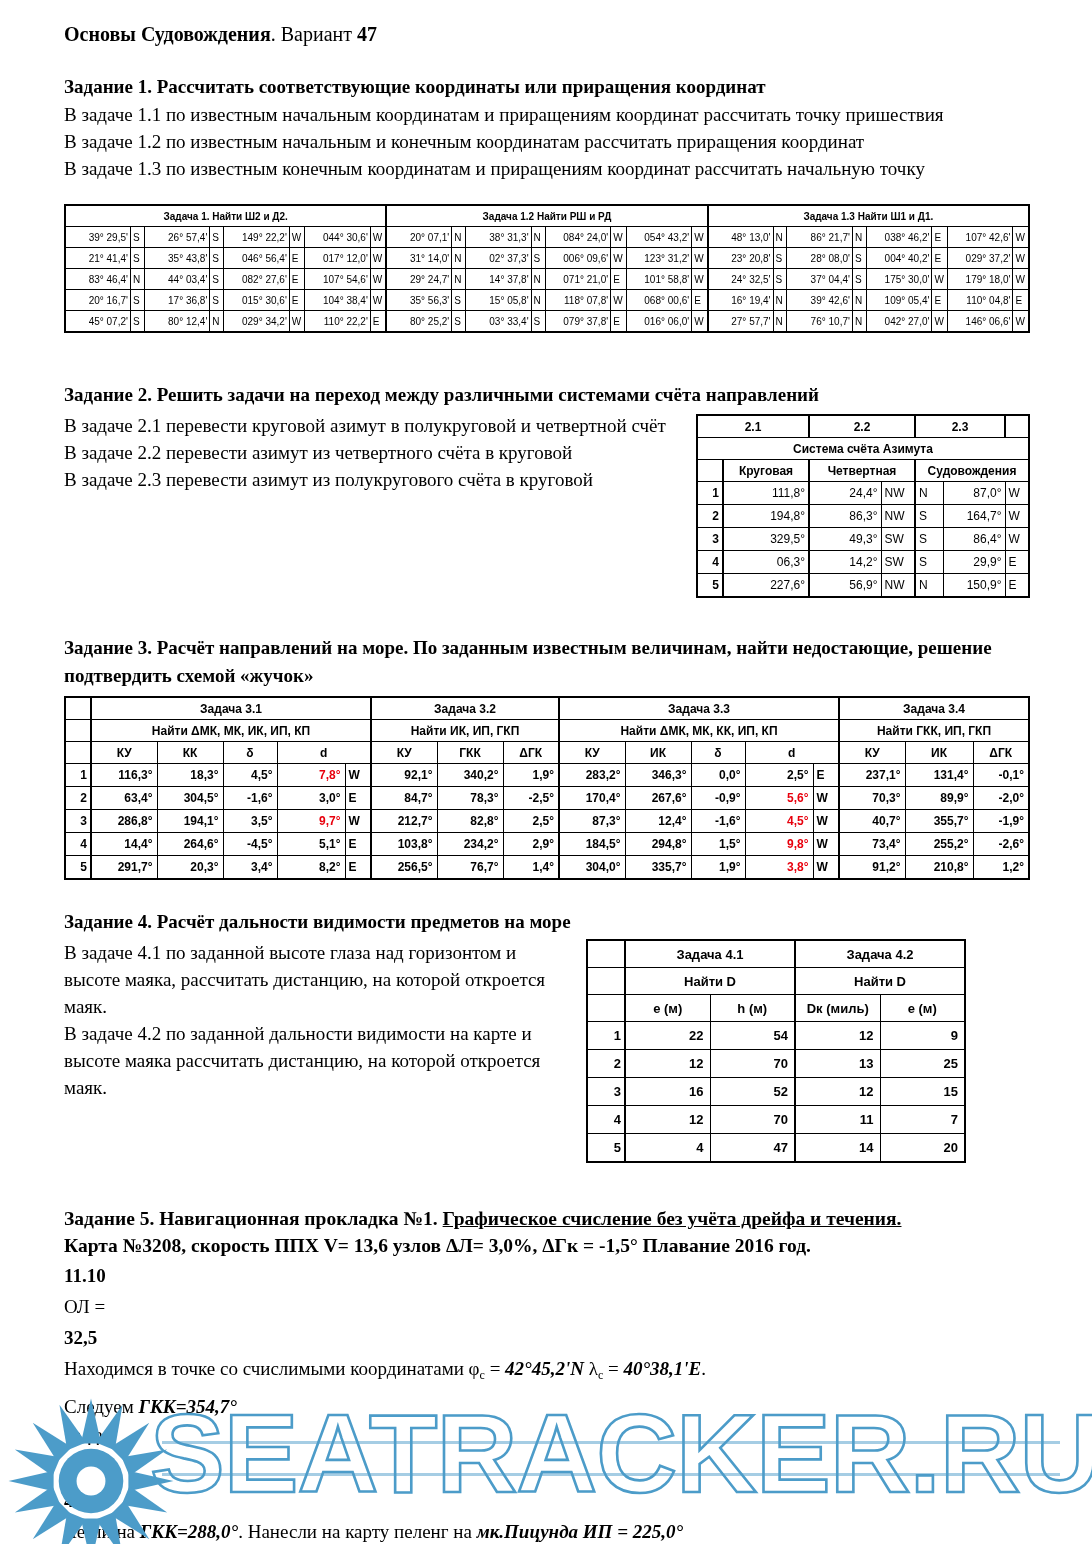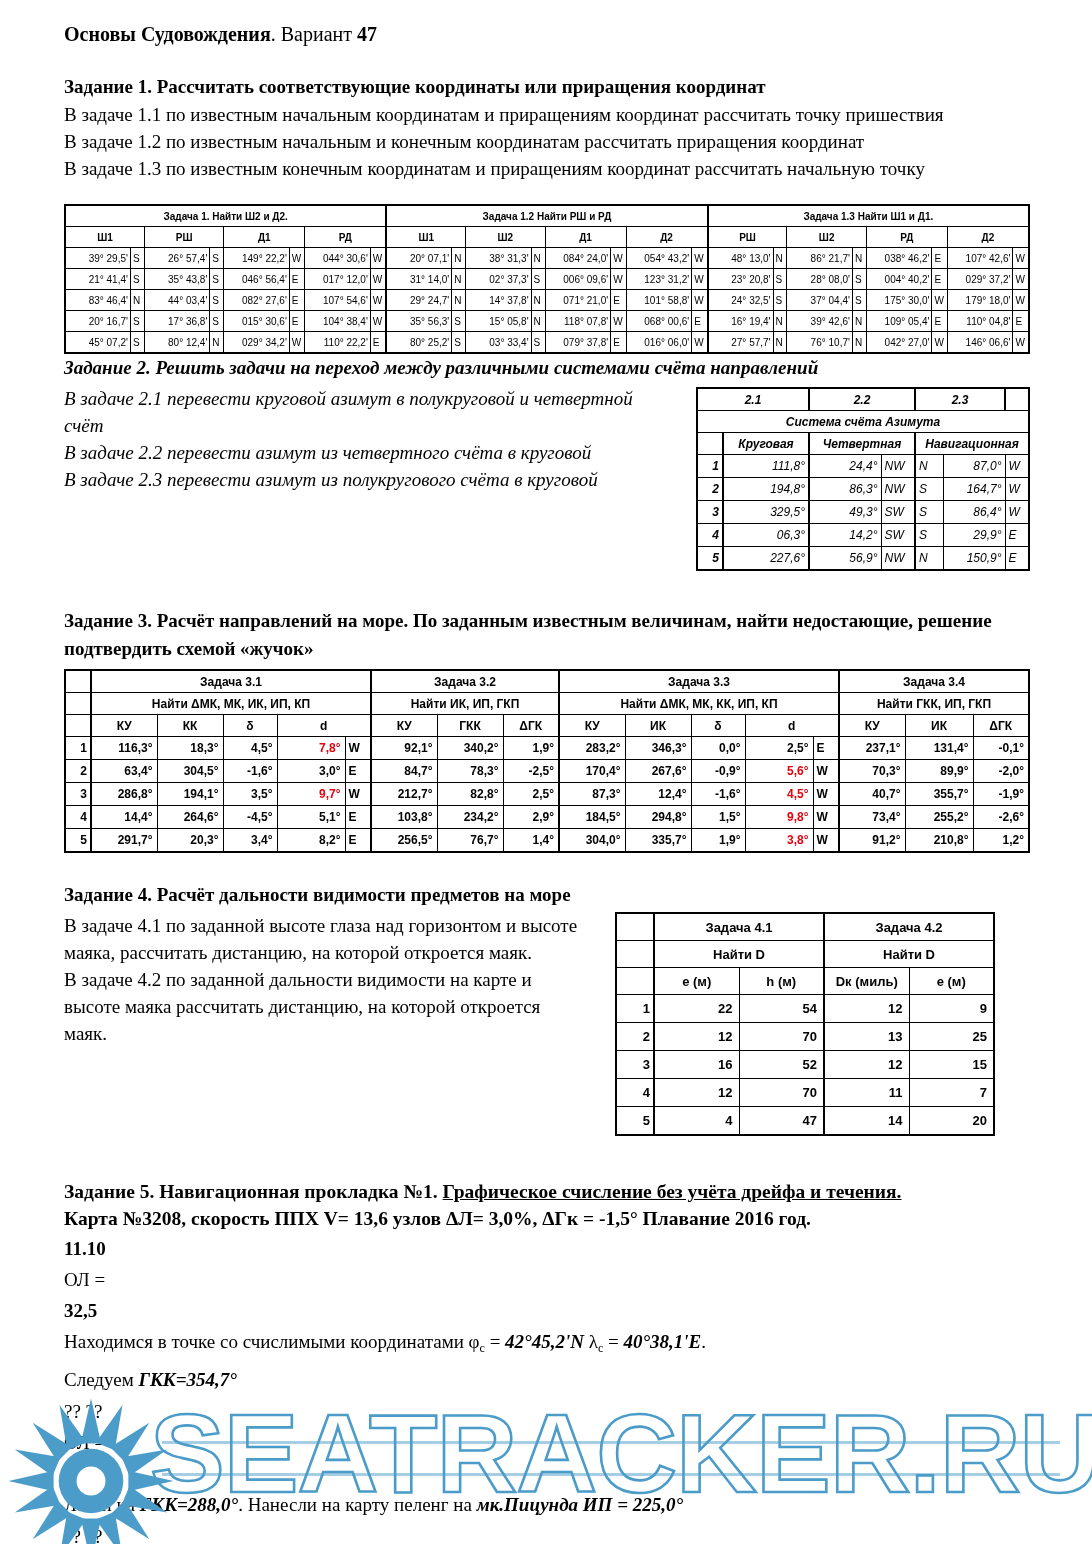--- a/index.html
+++ b/index.html
@@ -3,21 +3,21 @@
 <meta charset="utf-8">
 <style>
   html,body{margin:0;padding:0;background:#fff;}
   .page{position:relative;width:1092px;height:1544px;overflow:hidden;background:#fff;
     padding:23px 62px 0 64px;box-sizing:border-box;
     font-family:"Liberation Serif","DejaVu Serif",serif;font-size:19px;color:#000;}
   .title{font-size:20px;margin:0 0 27px 0;font-weight:400;}
   .b{font-weight:700;}
   h2{font-size:19px;margin:0;line-height:28px;font-weight:700;}
   .page p{margin:0;line-height:27px;}
-  .sec2{font-style:italic;}
+  .sec2{margin-top:48px;}
   .sec3{margin-top:36px;}
   .sec4{margin-top:28px;}
   .sec5{margin-top:42px;}
   .two-col{display:flex;align-items:flex-start;margin-top:3px;}
   .col-text{flex:1 1 auto;padding-right:28px;}
   .t{border-collapse:collapse;border:2px solid #000;table-layout:fixed;
      font-family:"Liberation Sans","DejaVu Sans",sans-serif;}
   .t th,.t td{border:1px solid #000;padding:0 3px;overflow:hidden;white-space:nowrap;}
   .t th{font-weight:700;text-align:center;}
   .gsep{border-left:2px solid #000 !important;}
@@ -30,21 +30,21 @@
   .t2 td{height:22px;}
   .num{font-weight:700;text-align:right;padding-right:4px;}
   .r{text-align:right;}
   .l{text-align:left;}
   .t3{margin-top:6px;font-size:12px;}
   .t3 th{height:21px;}
   .t3 td{height:22px;font-weight:700;}
   .t3 .dir{text-align:left;}
   .t3 td.r{padding-right:4px;}
   .red{color:var(--red,#e8000d);}
-  .t4wrap{flex:none;margin-right:35px;}
+  .t4wrap{flex:none;margin-right:64px;}
   .t4{font-size:13px;}
   .t4 th{height:26px;}
   .t4 td{height:27px;font-weight:700;}
   .t4 td.r{padding-right:6px;}
   .t5h{font-size:19.5px;line-height:31px;}
   .entry{display:flex;line-height:31px;margin-top:1px;flex-direction:column;}
   .e-time{flex:none;width:66px;}
   .e-ol{flex:none;width:94px;}
   .e-text{flex:1;}
   .subsc{font-size:12px;vertical-align:-4px;}
@@ -100,34 +100,20 @@
           <col style="width: 14px;">
           <col style="width: 66px;">
           <col style="width: 14px;">
         </colgroup>
         <thead>
           <tr>
             <th class="gsep" colspan="8">Задача 1. Найти Ш2 и Д2.</th>
             <th class="gsep" colspan="8">Задача 1.2 Найти РШ  и РД</th>
             <th class="gsep" colspan="8">Задача 1.3 Найти Ш1 и Д1.</th>
           </tr>
-          <tr>
-            <th class="gsep" colspan="2">Ш1</th>
-            <th colspan="2">РШ</th>
-            <th colspan="2">Д1</th>
-            <th colspan="2">РД</th>
-            <th class="gsep" colspan="2">Ш1</th>
-            <th colspan="2">Ш2</th>
-            <th colspan="2">Д1</th>
-            <th colspan="2">Д2</th>
-            <th class="gsep" colspan="2">РШ</th>
-            <th colspan="2">Ш2</th>
-            <th colspan="2">РД</th>
-            <th colspan="2">Д2</th>
-          </tr>
         </thead>
         <tbody>
           <tr>
             <td class="val gsep">39° 29,5'</td>
             <td class="dir">S</td>
             <td class="val">26° 57,4'</td>
             <td class="dir">S</td>
             <td class="val">149° 22,2'</td>
             <td class="dir">W</td>
             <td class="val">044° 30,6'</td>
@@ -282,21 +268,21 @@
               <th class="gsep" colspan="2">2.3</th>
               <th class="gsep"></th>
             </tr>
             <tr>
               <th colspan="7">Система счёта Азимута</th>
             </tr>
             <tr>
               <th></th>
               <th class="gsep">Круговая</th>
               <th class="gsep" colspan="2">Четвертная</th>
-              <th class="gsep" colspan="3">Навигационная</th>
+              <th class="gsep" colspan="3">Судовождения</th>
             </tr>
           </thead>
           <tbody>
             <tr>
               <td class="num">1</td>
               <td class="r gsep">111,8°</td>
               <td class="r gsep">24,4°</td>
               <td class="l">NW</td>
               <td class="l gsep">N</td>
               <td class="r">87,0°</td>

